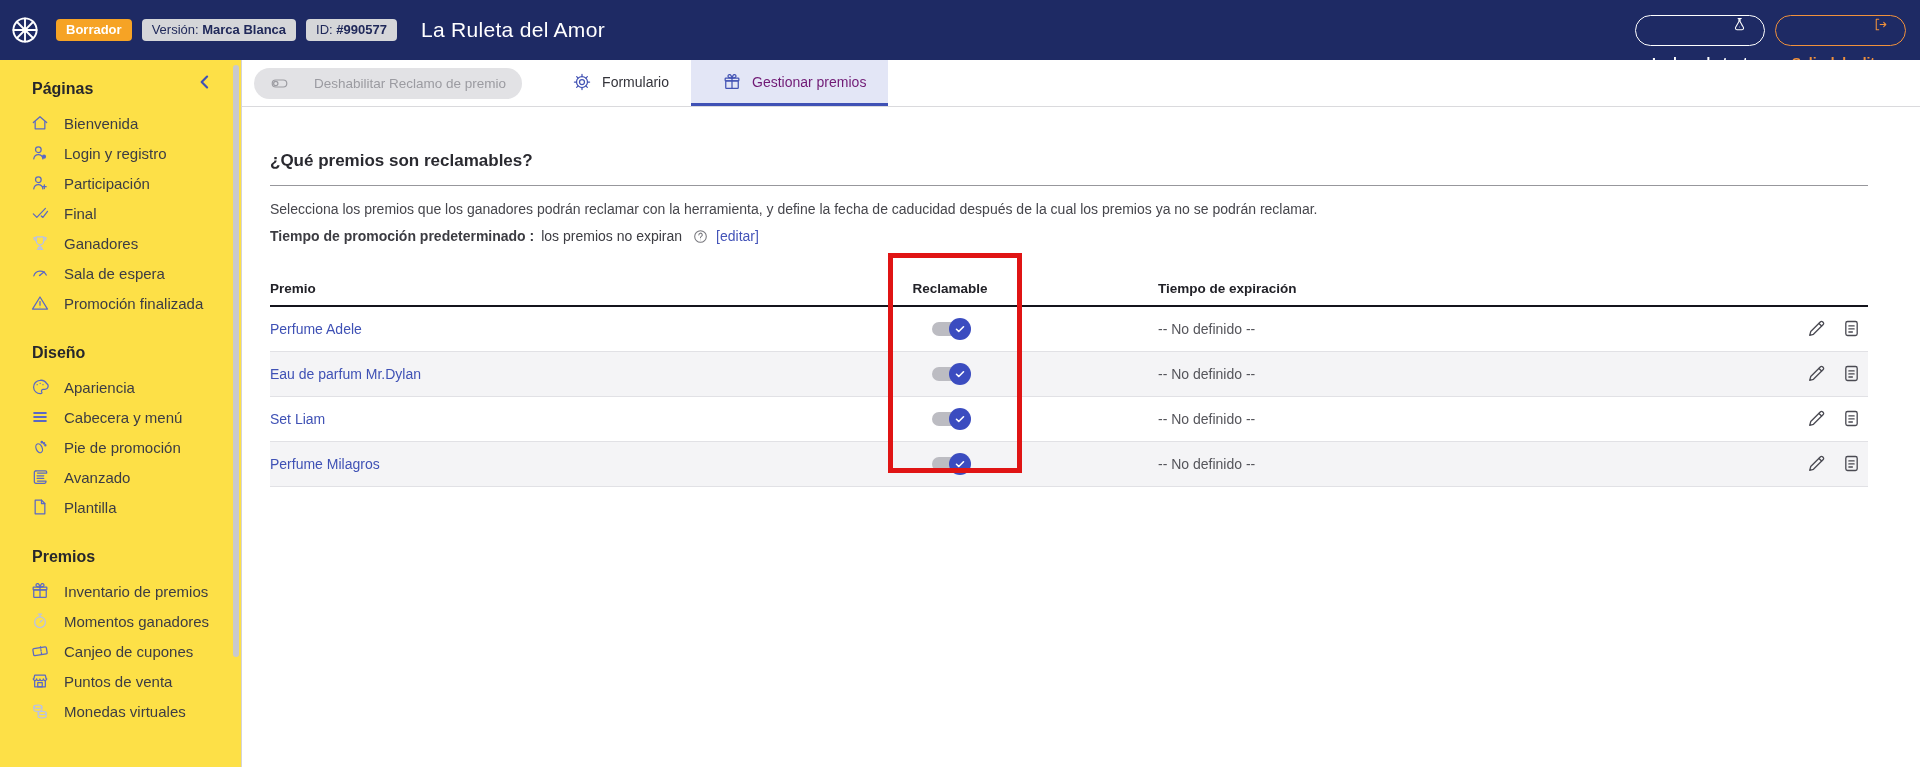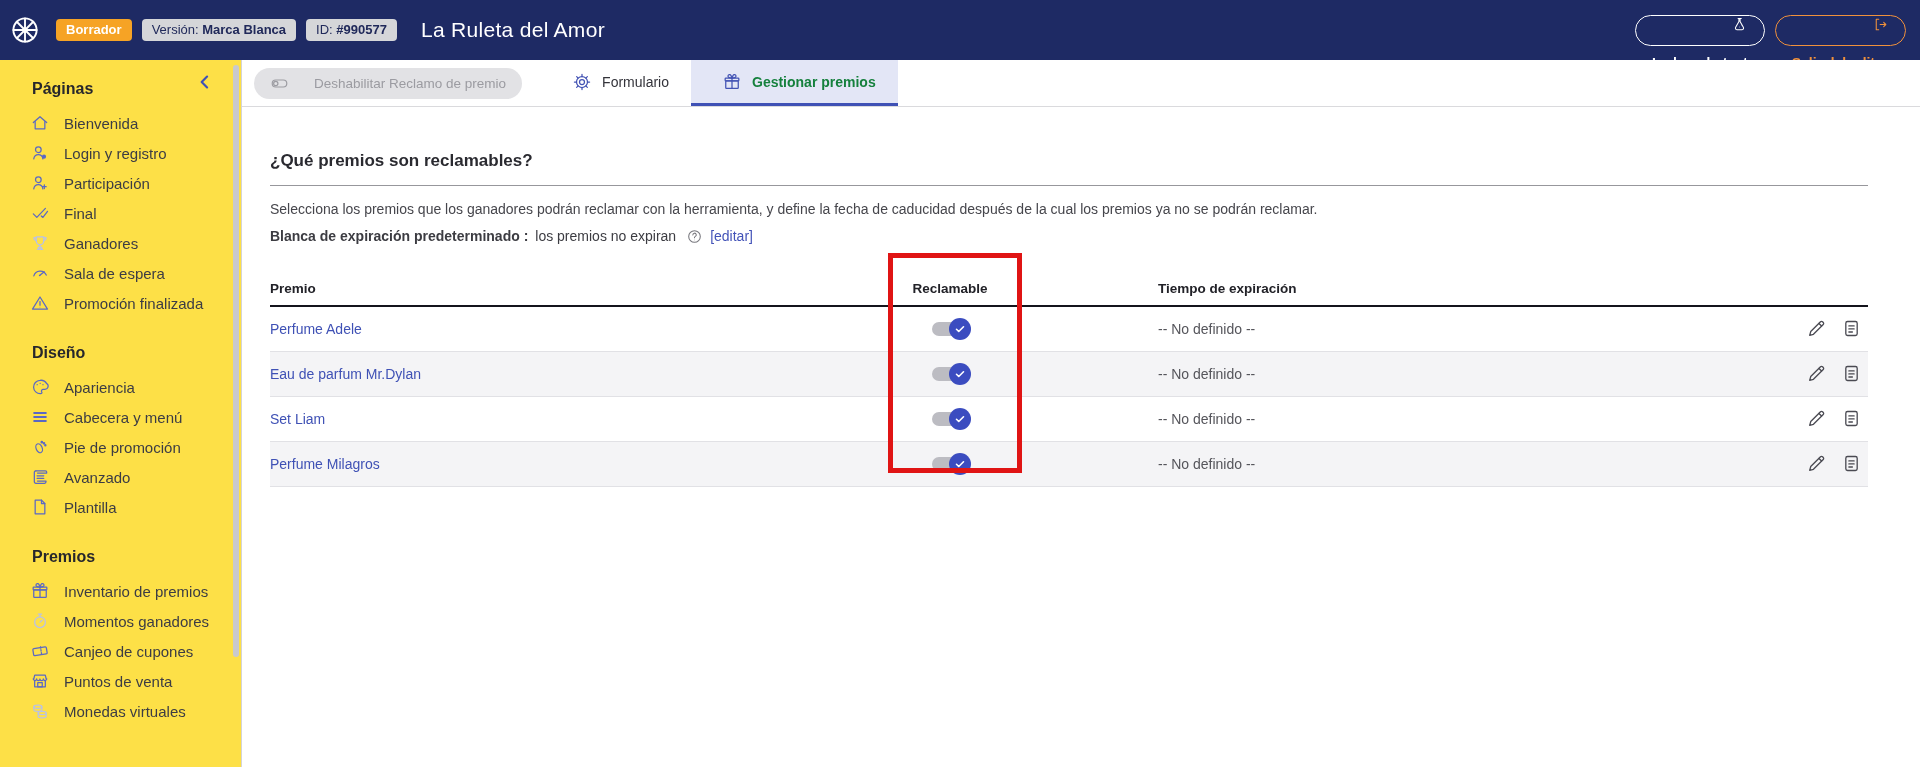--- a/index.html
+++ b/index.html
@@ -55,21 +55,21 @@
   .content { flex:1; display:flex; flex-direction:column; }
   .tabsbar { height:47px; min-height:47px; border-bottom:1px solid #dadadd;
     display:flex; align-items:stretch; padding-left:12px; background:#fff; }
   .disabled-pill { align-self:center; display:flex; align-items:center; gap:25px;
     background:#e2e2e5; color:#9b9ba1; border-radius:16px; padding:6px 16px;
     font-size:13.5px; margin-right:28px; white-space:nowrap; }
   .disabled-pill .ic { width:19px; height:19px; }
   .tab { display:flex; align-items:center; gap:10px; padding:0 22px; font-size:14px;
     color:#33333a; cursor:pointer; border-bottom:3px solid transparent; }
   .tab .ic { width:20px; height:20px; color:#4353b4; }
-  .tab.active { background:#e3e6f6; color:#15803d; font-weight:700; border-bottom-color:#3f51b5;padding-left:31px; }
+  .tab.active { background:#e3e6f6; color:#701a75; font-weight:400; border-bottom-color:#3f51b5;padding-left:31px; }
   
   .panel { flex:1; padding:0 52px 0 28px; position:relative; background:#fff; }
   .heading { font-size:17px; font-weight:700; color:#2a2a30; margin:44px 0 0; }
   .rule { border:none; border-top:1px solid #97979c; margin:14px 0 0; }
   .desc { font-size:14px; color:#46464c; margin:15px 0 0; line-height:1.25; }
   .exp-line { font-size:14px; color:#3c3c42; margin:9px 0 0; display:flex;
     align-items:center; gap:7px; }
   .exp-line b { font-weight:700; }
   .help-ic { width:17px; height:17px; color:#77777d; margin-left:3px; }
   .edit-link { color:#4353b8; cursor:pointer; }
@@ -325,21 +325,21 @@
           </svg>
         <span>Gestionar premios</span>
       </div>
     </div>
 
     <div class="panel">
       <h2 class="heading">¿Qué premios son reclamables?</h2>
       <hr class="rule">
       <p class="desc">Selecciona los premios que los ganadores podrán reclamar con la herramienta, y define la fecha de caducidad después de la cual los premios ya no se podrán reclamar.</p>
       <div class="exp-line">
-        <b>Blanca de expiración predeterminado :</b>
+        <b>Tiempo de promoción predeterminado :</b>
         <span>los premios no expiran</span>
         <svg class="ic help-ic" viewBox="0 0 24 24">
             <circle cx="12" cy="12" r="8.2"></circle>
             <path d="M9.7 9.7a2.4 2.4 0 1 1 3.5 2.1c-.8.4-1.2.9-1.2 1.7v.3"></path>
             <circle cx="12" cy="16.8" r=".55" class="f"></circle>
           </svg>
         <span class="edit-link">[editar]</span>
       </div>
 
       <div class="table">

